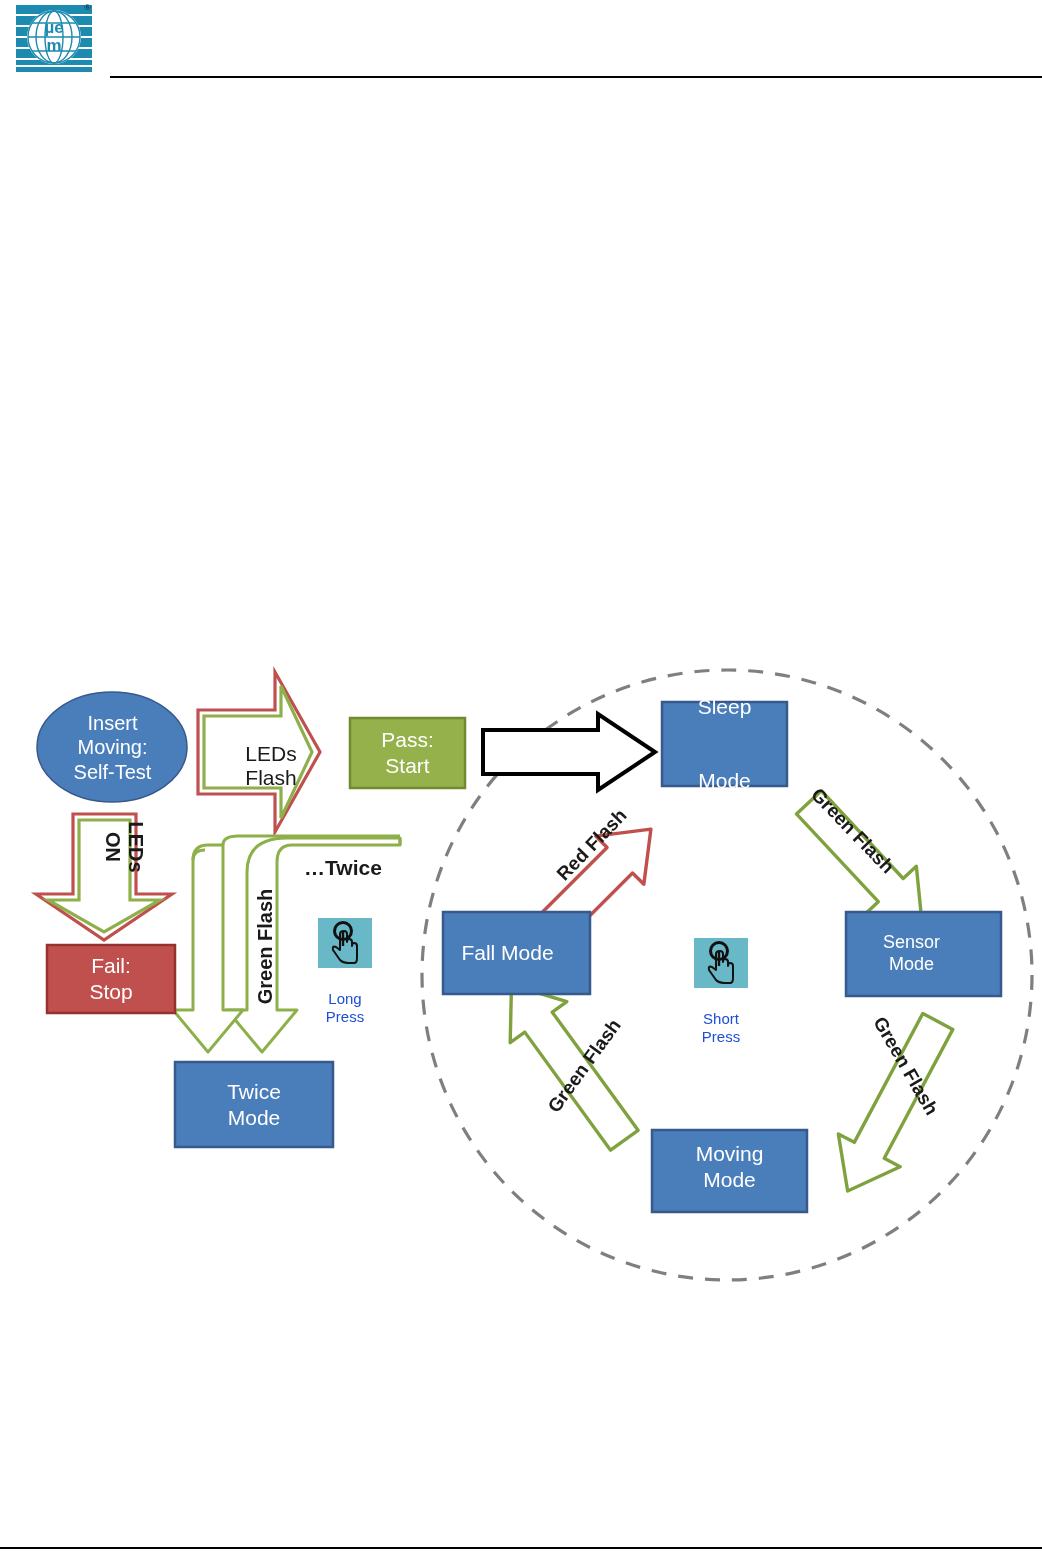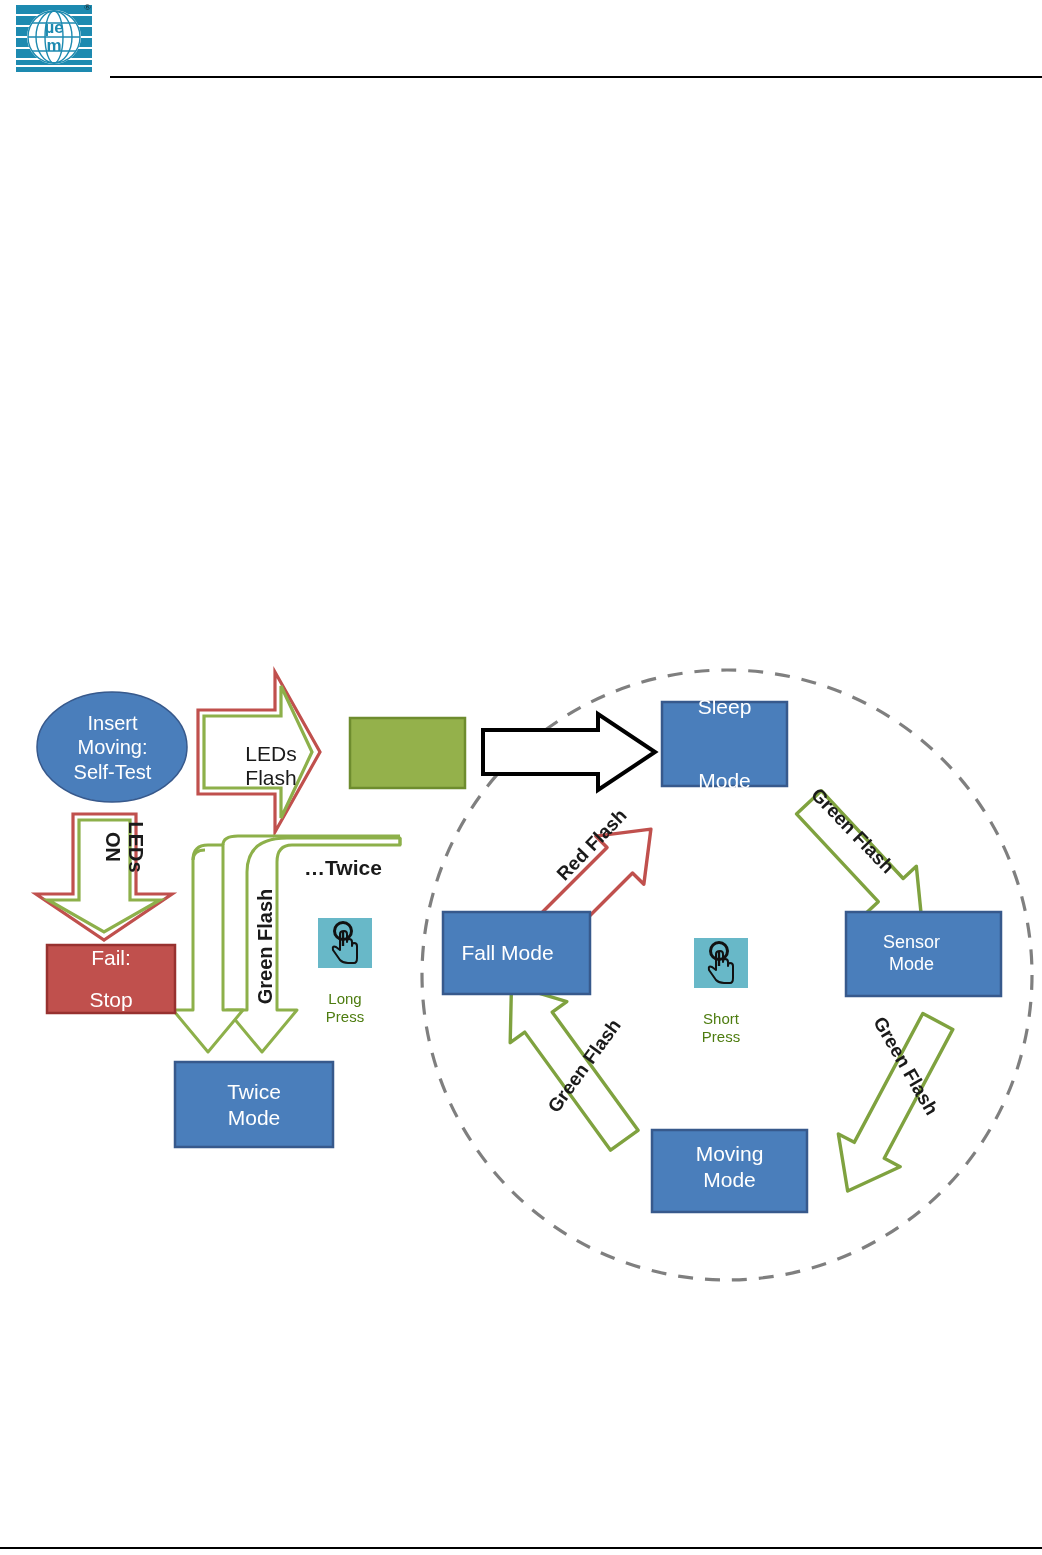--- a/index.html
+++ b/index.html
@@ -26,21 +26,21 @@
   .shape-label{
     position:absolute;display:flex;flex-direction:column;align-items:center;
     justify-content:center;text-align:center;color:#fff;
     font-family:"Liberation Sans",sans-serif;line-height:1.22;
     pointer-events:none;
   }
   .shape-label span{display:block;}
 
   .lbl-insert{left:30px;top:695px;width:165px;height:105px;font-size:20px;}
   .lbl-pass{left:350px;top:718px;width:115px;height:70px;font-size:21px;}
-  .lbl-fail{left:47px;top:945px;width:128px;height:68px;font-size:21px;justify-content:space-between;}
+  .lbl-fail{left:47px;top:945px;width:128px;height:68px;font-size:21px;}
   .lbl-lock{left:175px;top:1062px;width:158px;height:85px;font-size:21px;}
   .lbl-sleep{left:662px;top:702px;width:125px;height:84px;font-size:21px;gap:48px;}
   .lbl-sensor{left:846px;top:912px;width:131px;height:84px;font-size:18px;}
   .lbl-moving{left:652px;top:1130px;width:155px;height:74px;font-size:21px;}
   .lbl-fall{left:443px;top:912px;width:129px;height:82px;font-size:21px;border-radius:11px;}
 
   
   .atxt{
     position:absolute;color:#1a1a1a;font-family:"Liberation Sans",sans-serif;
     text-align:center;line-height:1.15;pointer-events:none;font-weight:400;
@@ -58,21 +58,21 @@
   .t-gf-sensor-moving{left:843px;top:1055px;width:125px;font-size:19px;font-weight:700;
             transform:rotate(60deg);transform-origin:50% 50%;}
   .t-gf-moving-fall{left:522px;top:1055px;width:125px;font-size:19px;font-weight:700;
             transform:rotate(-54deg);transform-origin:50% 50%;}
 
   
   .press-icon{position:absolute;background:#68b8c8;}
   .press-icon svg{position:absolute;left:0;top:0;width:100%;height:100%;}
   .pi-long{left:318px;top:918px;width:54px;height:50px;}
   .pi-short{left:694px;top:938px;width:54px;height:50px;}
-  .press-cap{position:absolute;text-align:center;font-size:15px;color:#4d7c0f;
+  .press-cap{position:absolute;text-align:center;font-size:15px;color:#1d4ed8;
              font-family:"Liberation Sans",sans-serif;line-height:1.2;
              pointer-events:none;}
   .pc-long{left:305px;top:990px;width:80px;}
   .pc-short{left:681px;top:1010px;width:80px;}
 </style>
 </head>
 <body>
 
 <div class="page">
 
@@ -170,20 +170,24 @@
 
       <rect x="443" y="912" width="147" height="82" fill="#4A7EBB" stroke="#37598C" stroke-width="2.5"></rect>
     </svg>
 
     <div class="shape-label lbl-insert">
       <span>Insert</span>
       <span>Moving:</span>
       <span>Self-Test</span>
     </div>
 
+    <div class="shape-label lbl-pass">
+      <span>Pass:</span>
+      <span>Start</span>
+    </div>
 
     <div class="shape-label lbl-fail">
       <span>Fail:</span>
       <span>Stop</span>
     </div>
 
     <div class="shape-label lbl-lock">
       <span>Twice</span>
       <span>Mode</span>
     </div>

